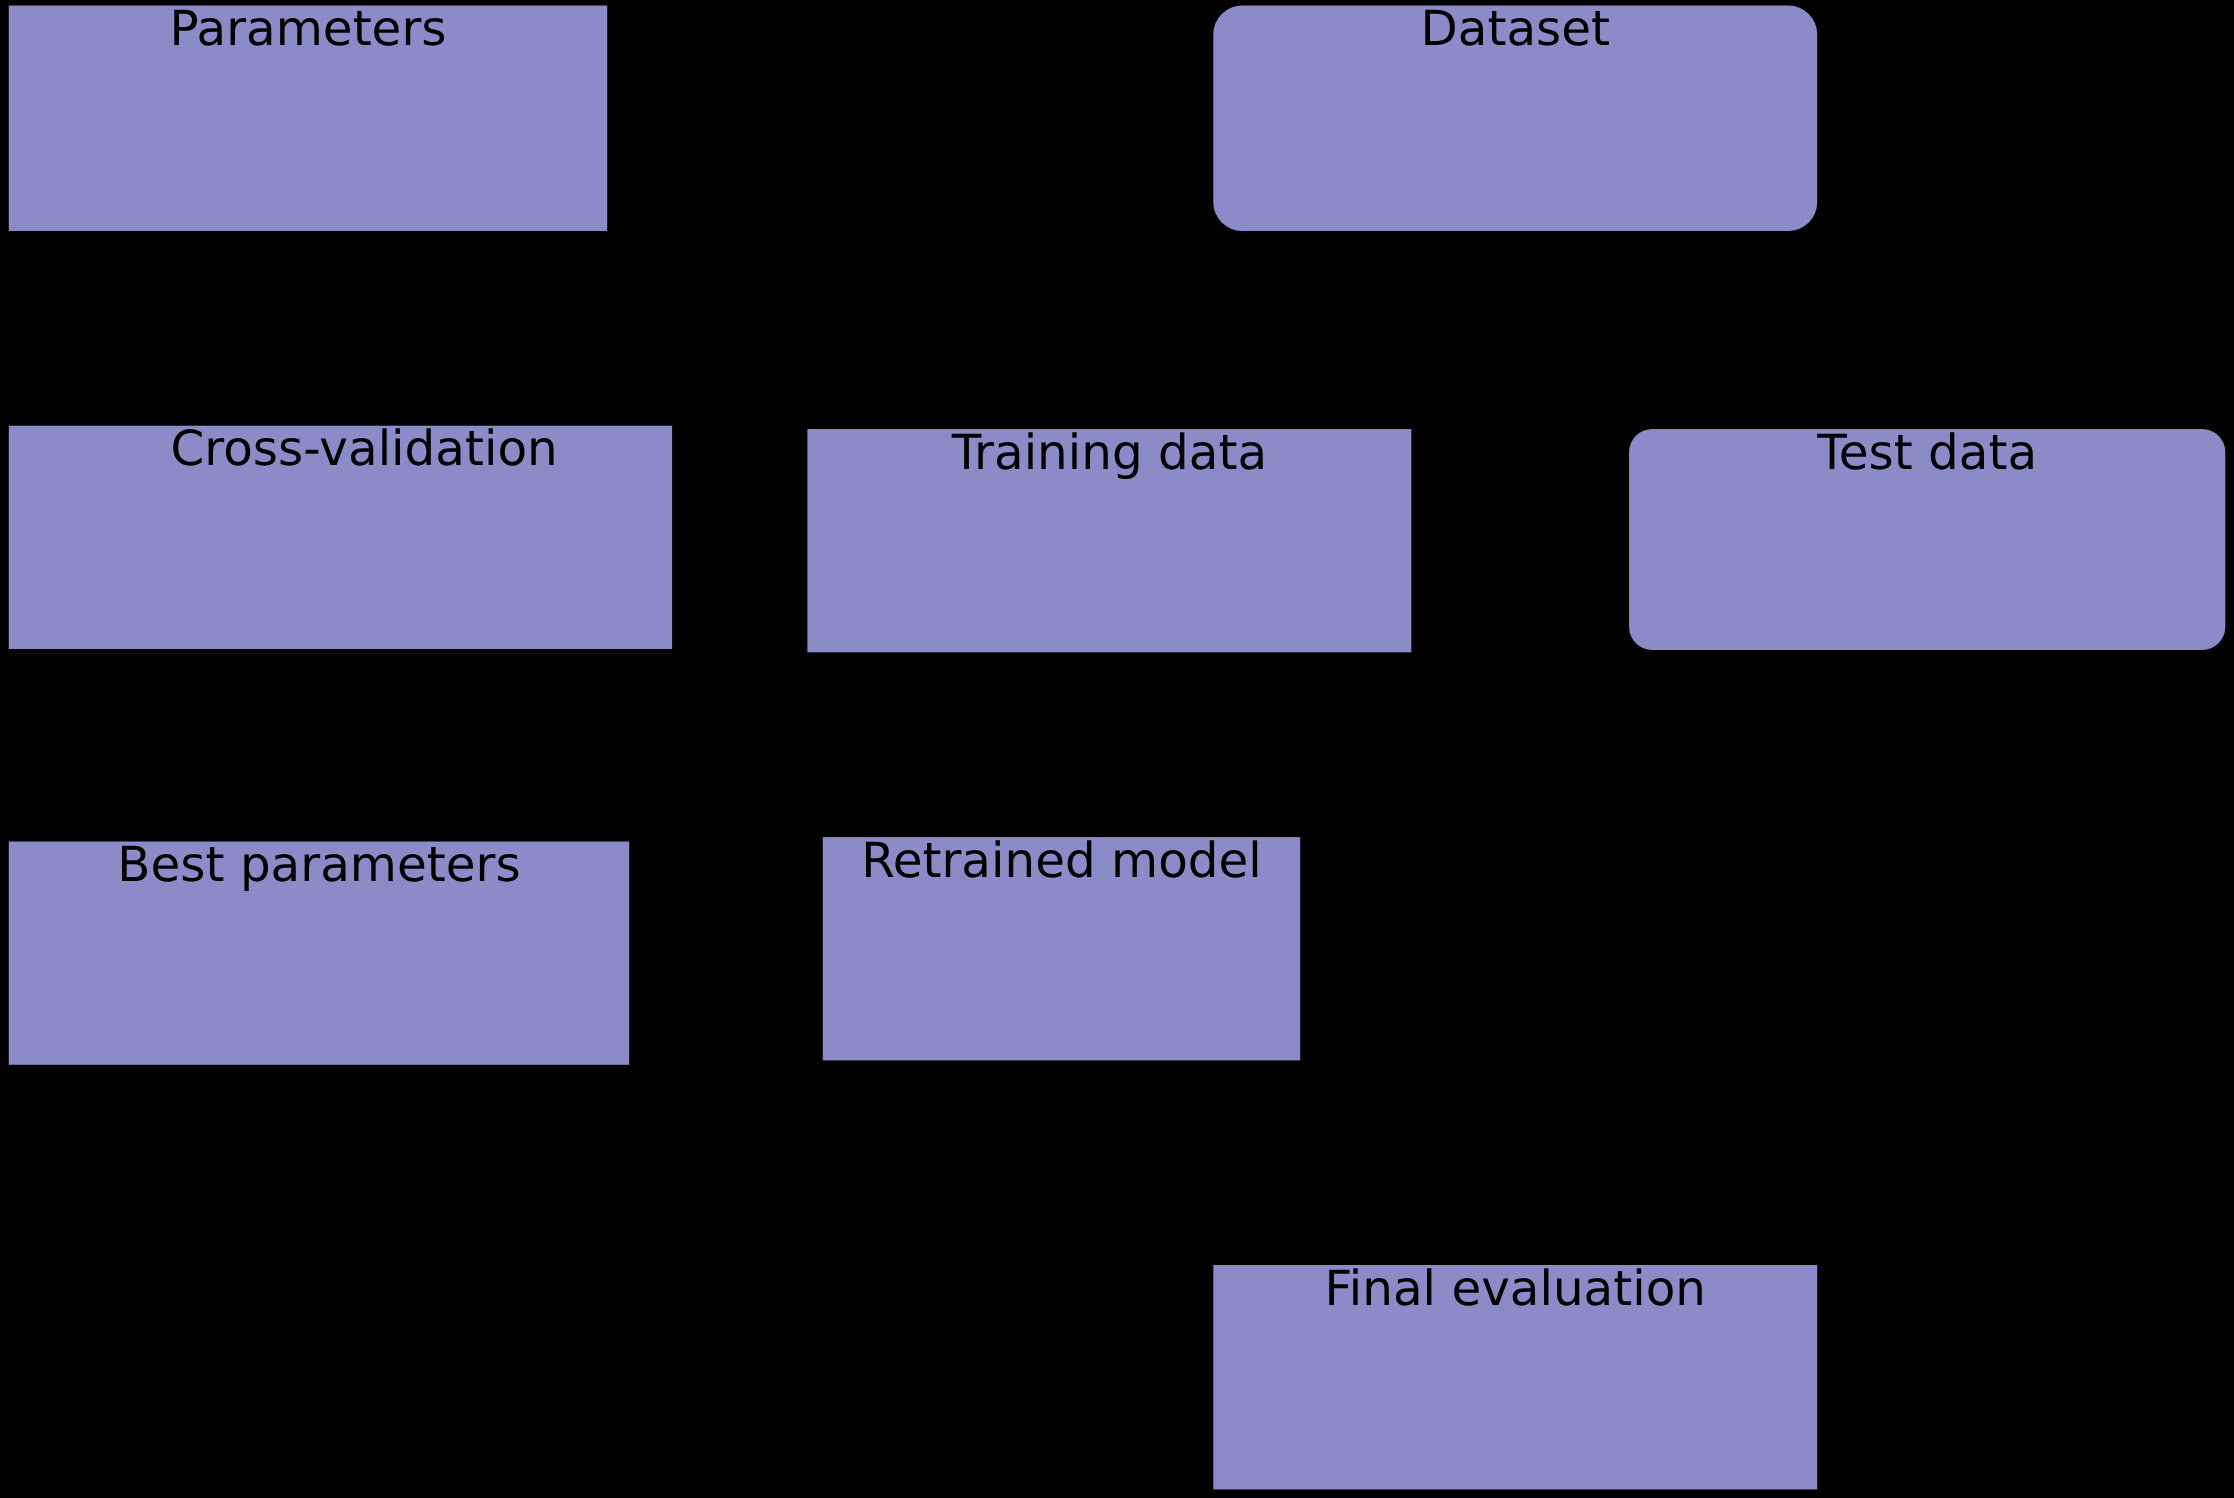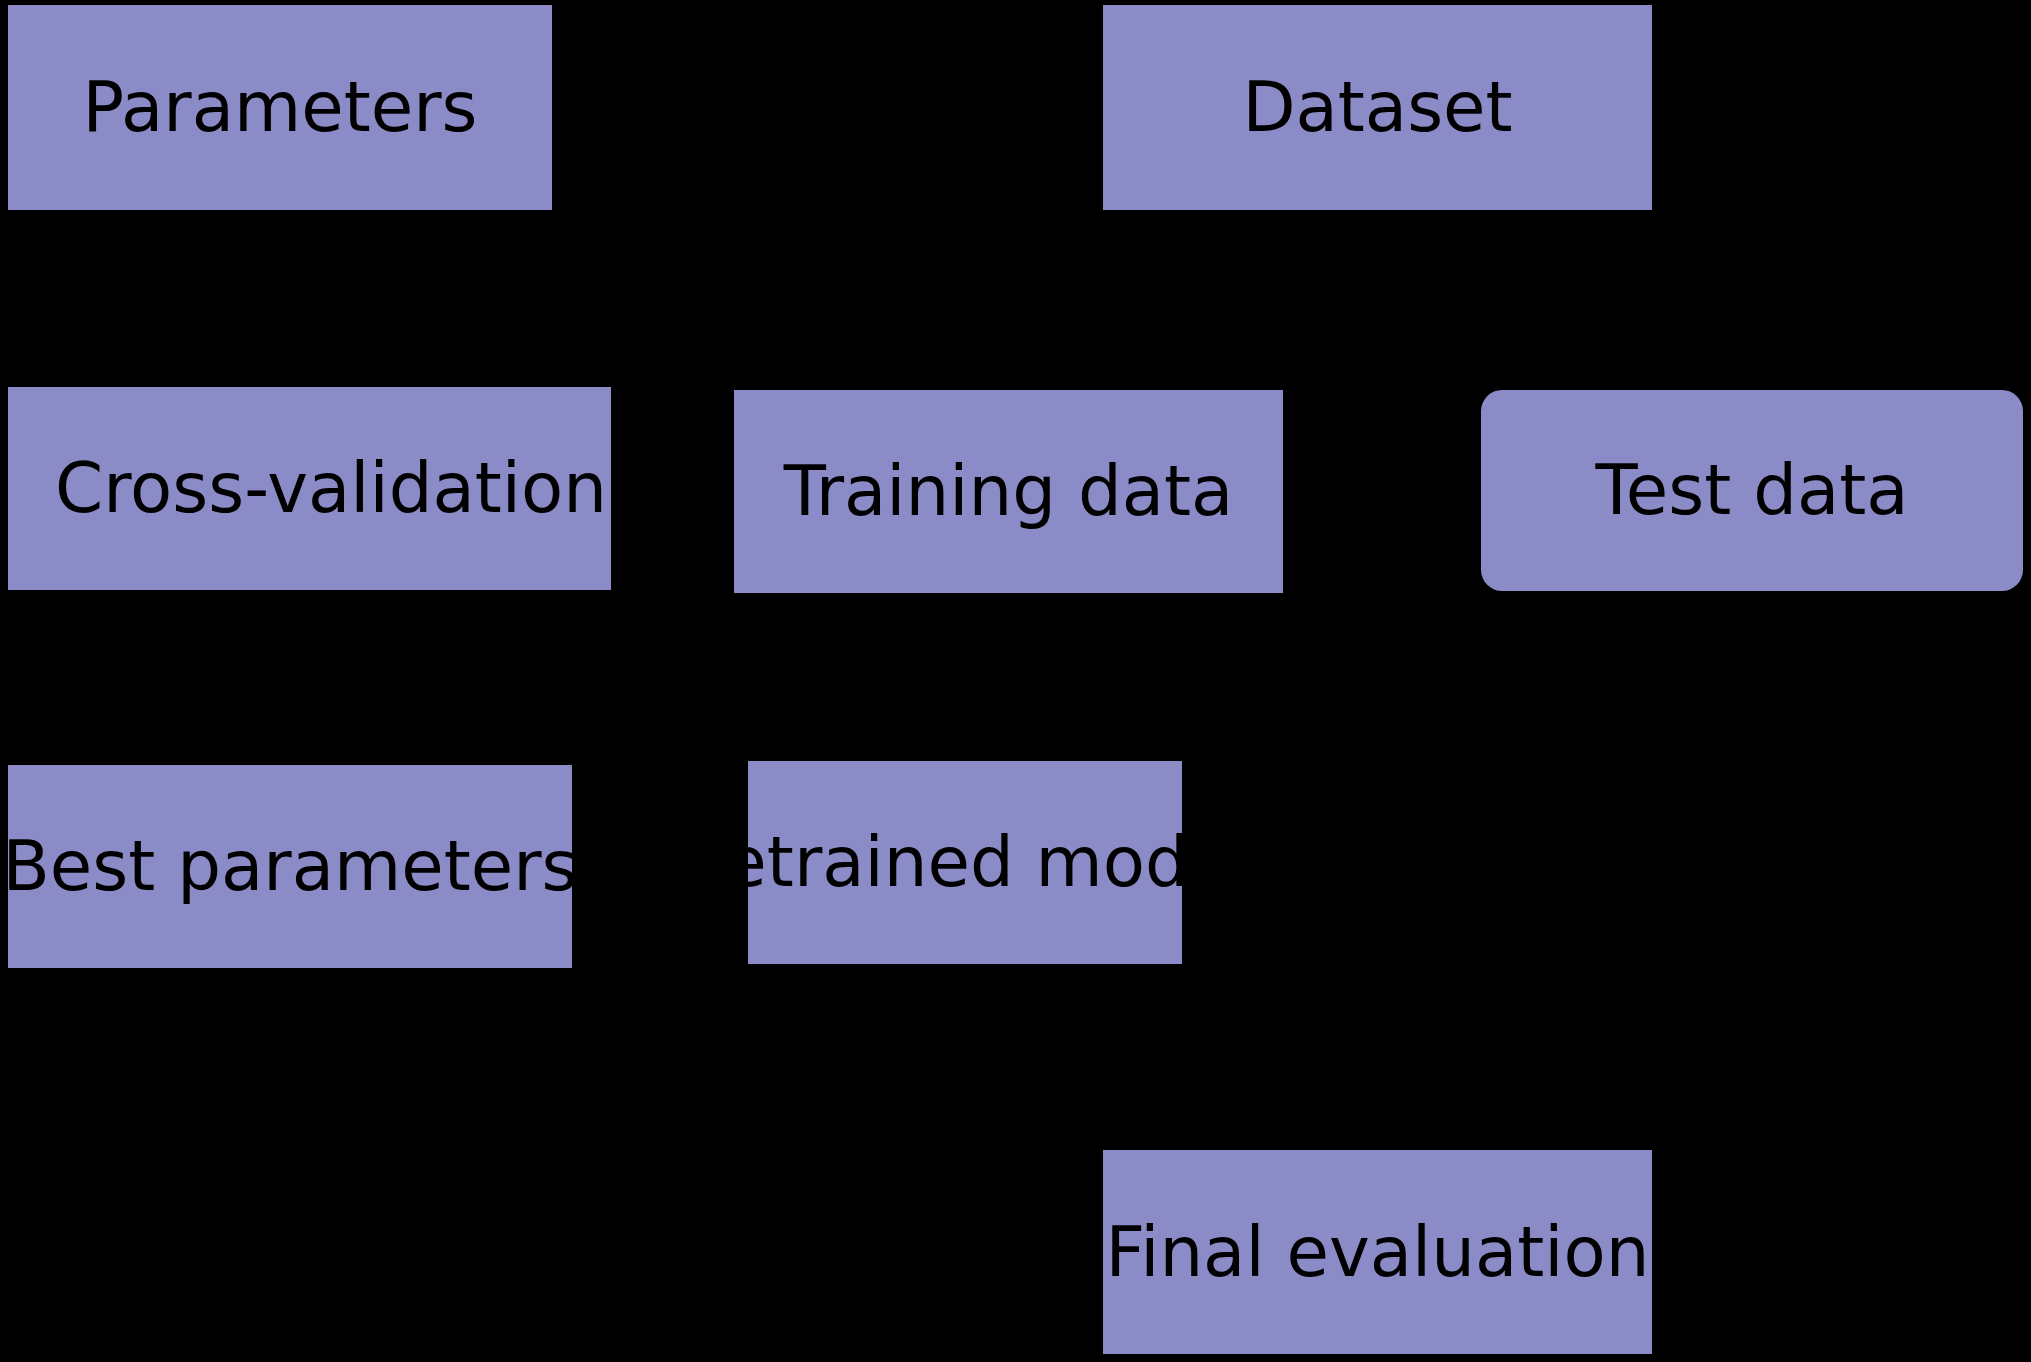--- a/index.html
+++ b/index.html
@@ -18,28 +18,27 @@
     height: 1362px;
     background: var(--bg);
     overflow: hidden;
     font-family: "DejaVu Sans", "Liberation Sans", sans-serif;
   }
   .node {
     position: absolute;
     background: var(--node-fill);
     color: var(--node-text);
     display: flex;
-    align-items: center;
     justify-content: center;
-    font-size: 69px;
+    font-size: 44px;
     line-height: 1;
     white-space: nowrap;
   }
   .pos-parameters       { left: 8px;    top: 5px;    width: 544px; height: 205px; }
-  .pos-dataset          { left: 1103px; top: 5px;    width: 549px; height: 205px; }
+  .pos-dataset          { left: 1103px; top: 5px;    width: 549px; height: 205px; border-radius: 26px; }
   .pos-cross-validation { left: 8px;    top: 387px;  width: 560px; height: 203px; padding-left: 43px; }
   .pos-training-data    { left: 734px;  top: 390px;  width: 549px; height: 203px; }
   .pos-test-data        { left: 1481px; top: 390px;  width: 542px; height: 201px; border-radius: 21px; }
   .pos-best-parameters  { left: 8px;    top: 765px;  width: 564px; height: 203px; }
   .pos-retrained-model  { left: 748px;  top: 761px;  width: 434px; height: 203px; }
   .pos-final-evaluation { left: 1103px; top: 1150px; width: 549px; height: 204px; }
 </style>
 </head>
 <body>
 

